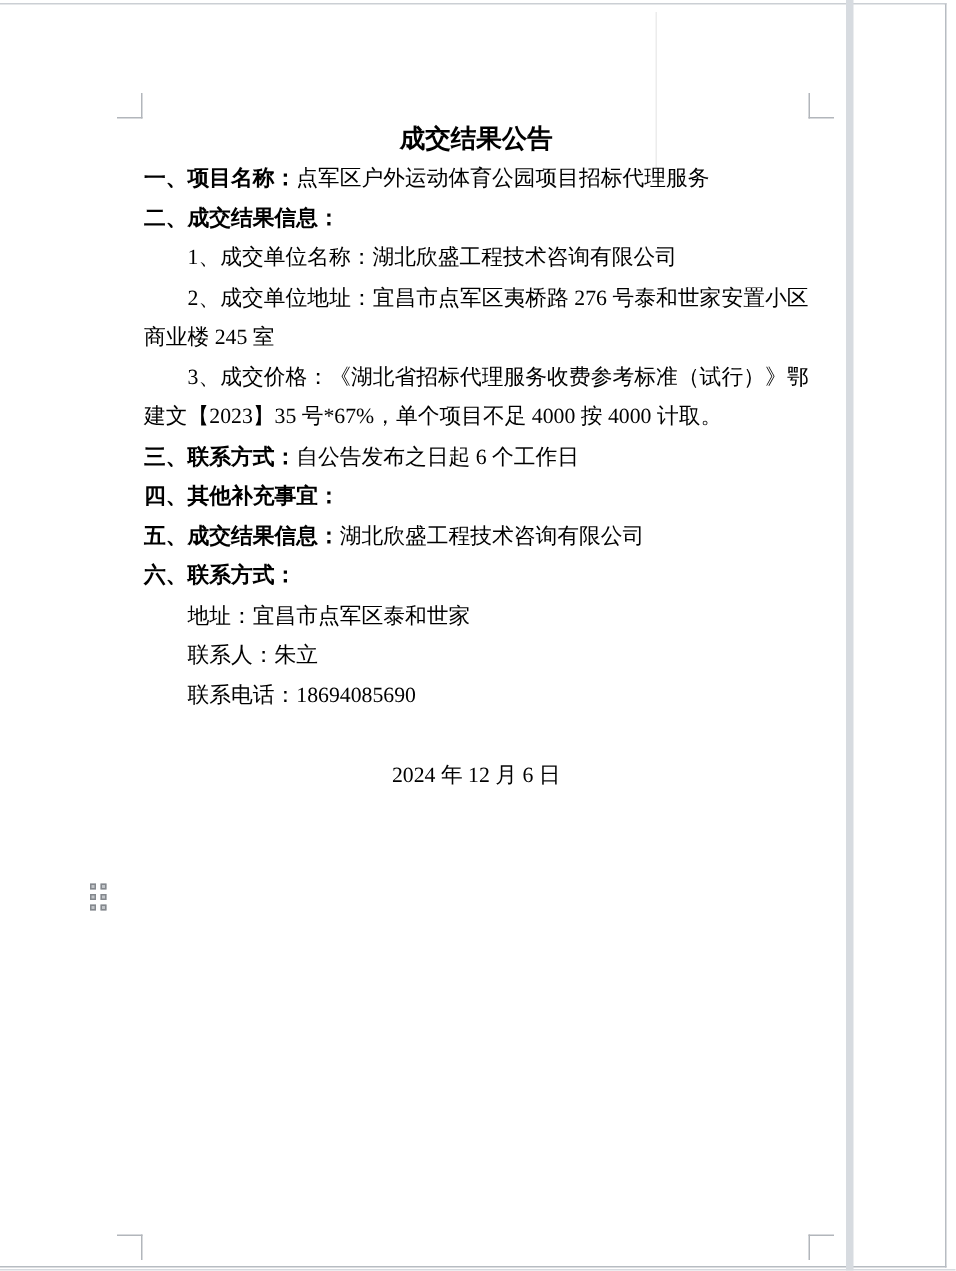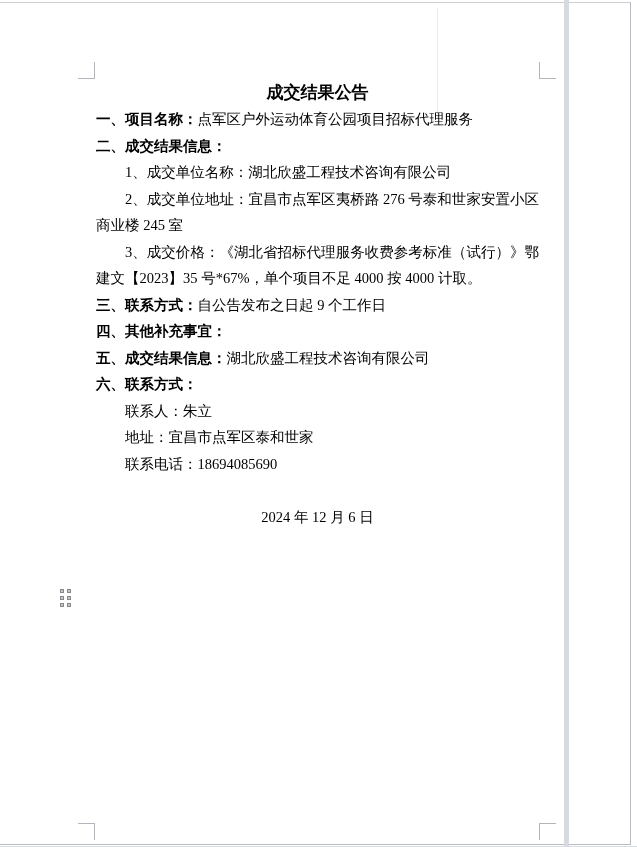--- a/index.html
+++ b/index.html
@@ -81,32 +81,32 @@
     <div class="para"><span class="lbl">一、项目名称：</span><span>点军区户外运动体育公园项目招标代理服务</span></div>
 
     <div class="para"><span class="lbl">二、成交结果信息：</span><span></span></div>
 
     <div class="para ind"><span>1、成交单位名称：湖北欣盛工程技术咨询有限公司</span></div>
 
     <div class="para ind"><span>2、成交单位地址：宜昌市点军区夷桥路 276 号泰和世家安置小区商业楼 245 室</span></div>
 
     <div class="para ind"><span>3、成交价格：《湖北省招标代理服务收费参考标准（试行）》鄂建文【2023】35 号*67%，单个项目不足 4000 按 4000 计取。</span></div>
 
-    <div class="para"><span class="lbl">三、联系方式：</span><span>自公告发布之日起 9 个工作日</span></div>
+    <div class="para"><span class="lbl">三、联系方式：</span><span>自公告发布之日起 6 个工作日</span></div>
 
     <div class="para"><span class="lbl">四、其他补充事宜：</span><span></span></div>
 
 
     <div class="para"><span class="lbl">五、成交结果信息：</span><span>湖北欣盛工程技术咨询有限公司</span></div>
 
     <div class="para"><span class="lbl">六、联系方式：</span><span></span></div>
 
 
+    <div class="para ind"><span>地址：宜昌市点军区泰和世家</span></div>
+
     <div class="para ind"><span>联系人：朱立</span></div>
-
-    <div class="para ind"><span>地址：宜昌市点军区泰和世家</span></div>
 
     <div class="para ind"><span>联系电话：18694085690</span></div>
 
     <div class="doc-date">2024 年 12 月 6 日</div>
   </div>
 
 </div>
 
 </body></html>

